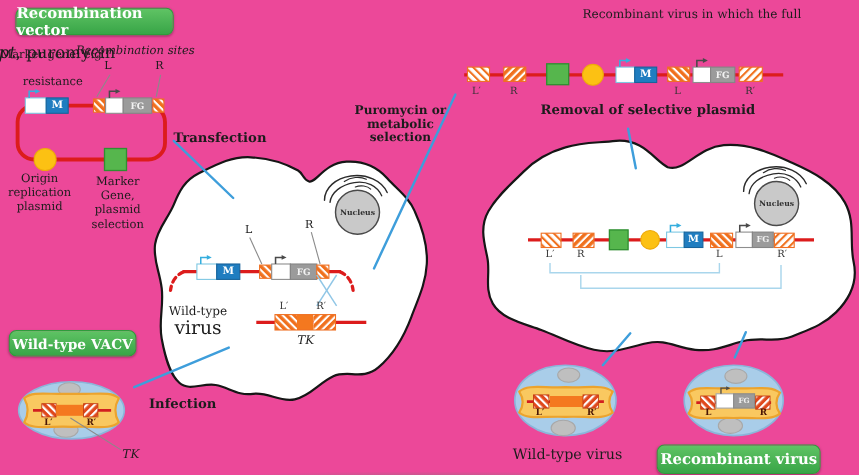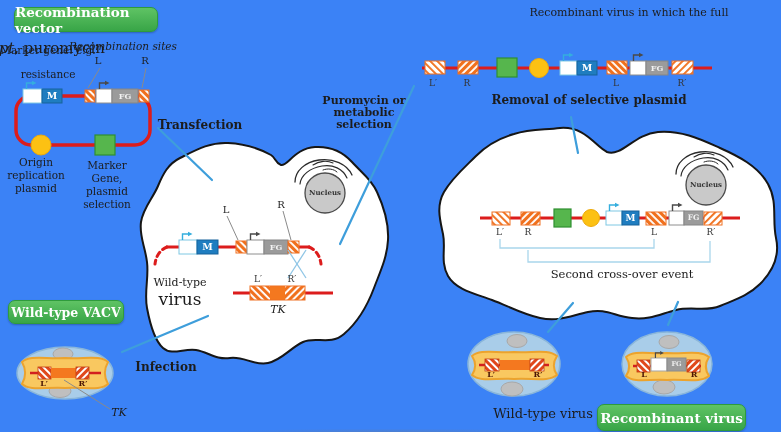--- a/index.html
+++ b/index.html
@@ -1,16 +1,16 @@
 <!DOCTYPE html>
 <html><head>
 <meta charset="utf-8">
 <style>
   html,body{margin:0;padding:0;background:#fff;}
-  .stage{position:relative;width:781px;height:432px;background:#3b82f6;overflow:hidden;
+  .stage{position:relative;width:781px;height:432px;background:#ec4899;overflow:hidden;
          font-family:"DejaVu Serif","Liberation Serif",serif;}
   .stage svg{position:absolute;left:0;top:0;}
   .lbl{position:absolute;transform:translateX(-50%);white-space:nowrap;color:#1c1c1c;
        text-align:center;line-height:1.15;}
   .b{font-weight:bold;}
   .site{font-size:9px;color:#333;}
   .vsite{font-size:8px;font-weight:bold;color:#4a1505;}
   .gene{position:absolute;color:#fff;font-weight:bold;text-align:center;overflow:hidden;}
   .badge{position:absolute;background:linear-gradient(180deg,#5fc364,#38a547);
          border:1px solid #2f9b3c;border-radius:7px;color:#fff;font-weight:bold;
@@ -261,23 +261,22 @@
 <div class="lbl vsite" style="left:83px;top:379px;">R′</div>
 <div class="lbl" style="left:119px;top:407px;font-size:11px;font-style:italic;">TK</div>
 
 <div class="lbl site" style="left:500px;top:227px;">L′</div>
 <div class="lbl site" style="left:528px;top:227px;">R</div>
 <div class="lbl site" style="left:654px;top:227px;">L</div>
 <div class="lbl site" style="left:711px;top:227px;">R′</div>
 <div class="gene" style="left:622px;top:211px;width:17px;height:14px;line-height:14px;font-size:9px;">M</div>
 <div class="gene" style="left:684px;top:211px;width:19px;height:14px;line-height:14px;font-size:7.5px;color:#f2f2f2;">FG</div>
 
-<div class="lbl" style="left:622px;top:268px;font-size:11.5px;">Second cross-over event</div>
-
-<div class="lbl" style="left:516px;top:407px;font-size:13px;margin-left:27px;">Wild-type virus</div>
+
+<div class="lbl" style="left:516px;top:407px;font-size:13px;">Wild-type virus</div>
 <div class="lbl vsite" style="left:491px;top:370px;">L′</div>
 <div class="lbl vsite" style="left:538px;top:370px;">R′</div>
 
 <div class="lbl vsite" style="left:644px;top:370px;">L</div>
 <div class="lbl vsite" style="left:694px;top:370px;">R</div>
 <div class="gene" style="left:667px;top:358px;width:19px;height:13px;line-height:13px;font-size:6.5px;color:#efefef;">FG</div>
 
 <div class="badge" style="left:597px;top:404px;width:147px;height:25px;font-size:13.5px;">
   <span>Recombinant virus</span>
 </div>

